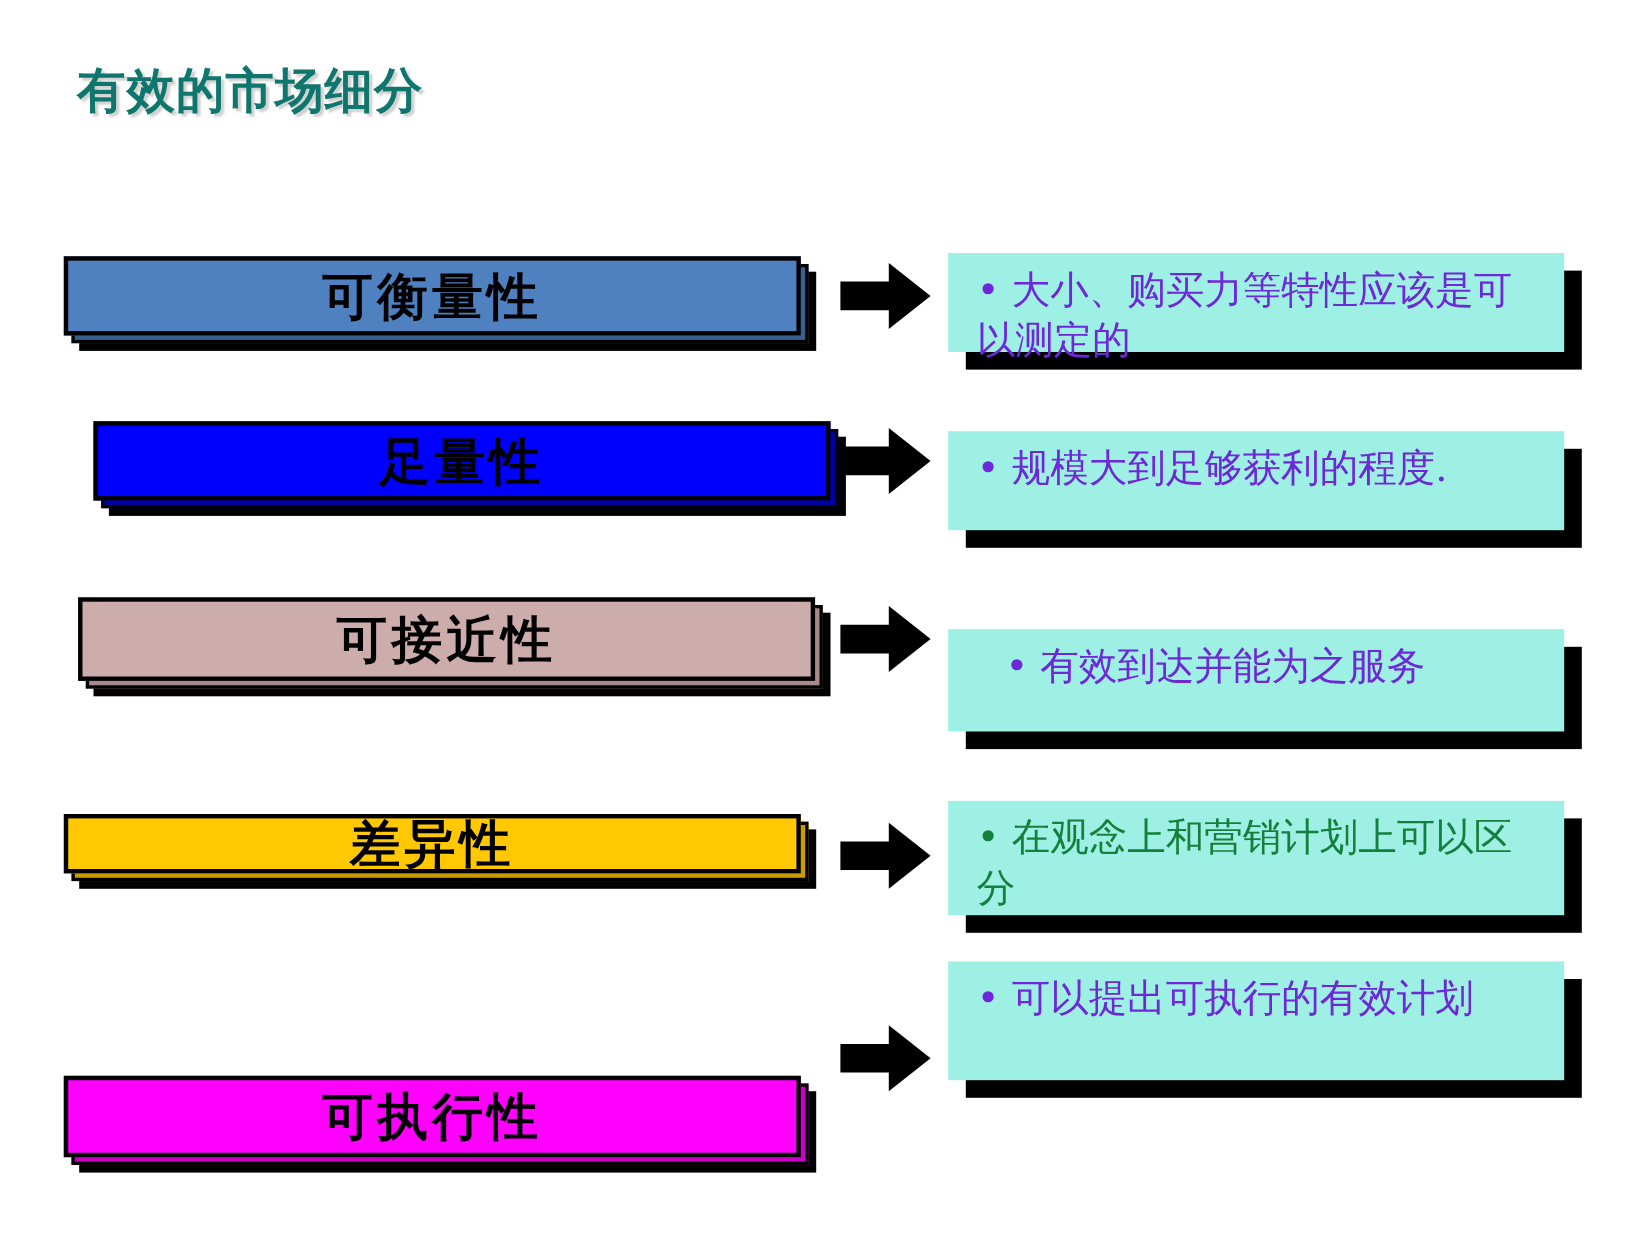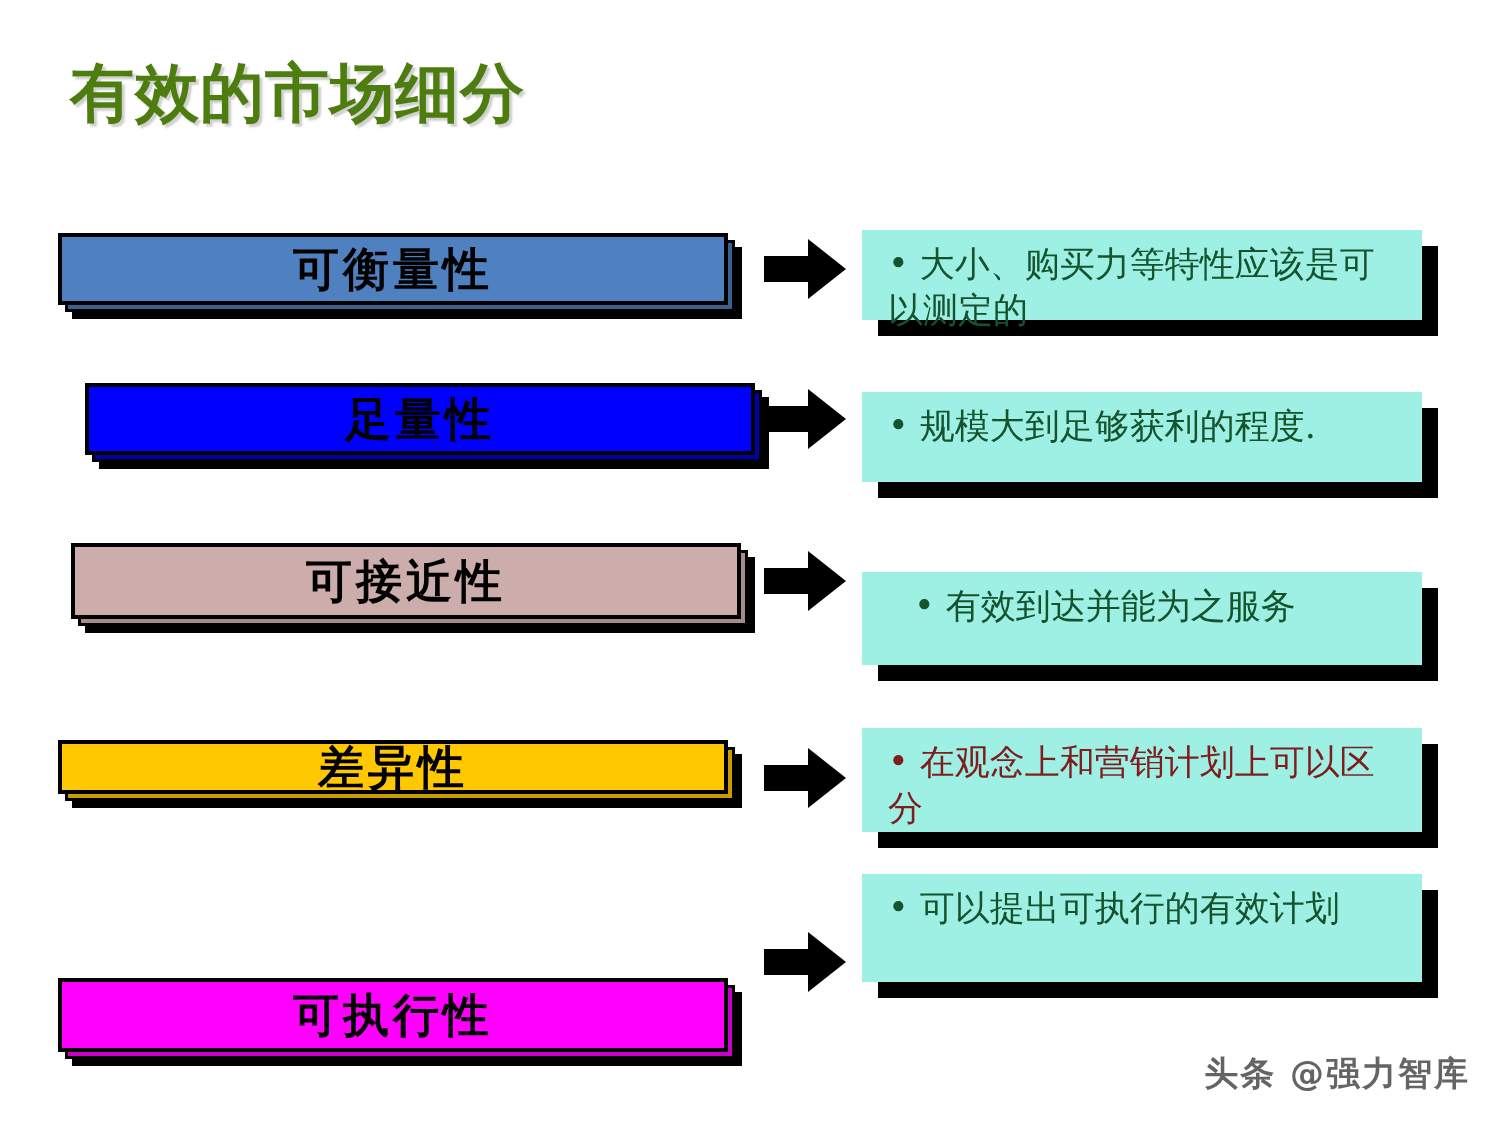--- a/index.html
+++ b/index.html
@@ -18,23 +18,23 @@
     height: 1125px;
     background: #ffffff;
   }
 
   
   #slide-title {
     position: absolute;
     left: 70px;
     top: 60px;
     font-family: "DejaVu Sans", "Liberation Sans", sans-serif;
-    font-size: 64px;
+    font-size: 44px;
     font-weight: bold;
-    color: #4d7c0f;
+    color: #0f766e;
     letter-spacing: 1px;
     line-height: 1.05;
     text-shadow: 3px 3px 2px rgba(170,170,170,0.55);
     white-space: nowrap;
   }
 
   
   .row {
     position: absolute;
     left: 0;
@@ -121,25 +121,25 @@
     height: 100%;
     background: var(--note-color);
     display: flex;
     align-items: flex-start;
   }
   .note-text {
     font-family: "DejaVu Serif", "Liberation Serif", serif;
     font-size: 35px;
     font-weight: normal;
     line-height: 1.30;
-    color: #14532d;
+    color: #6d28d9;
     padding: 12px 14px 0 26px;
     letter-spacing: 0px;
   }
-  .note-text.red { color: #7f1d1d; }
+  .note-text.red { color: #15803d; }
   .note-text.indent { padding-left: 52px; }
 
   
   #watermark {
     position: absolute;
     right: 30px;
     bottom: 28px;
     font-family: "DejaVu Sans", "Liberation Sans", sans-serif;
     font-size: 34px;
     font-weight: bold;
@@ -251,15 +251,14 @@
         </div>
         <div class="note-wrap" style="top: 874px; height: 108px; --note-color: #9FF0E4;">
           <div class="note-shadow"></div>
           <div class="note-face">
             <div class="note-text">• 可以提出可执行的有效计划</div>
           </div>
         </div>
       </div>
     </div>
 
-  <div id="watermark">头条 @强力智库</div>
 
 </div>
 
 </body></html>

